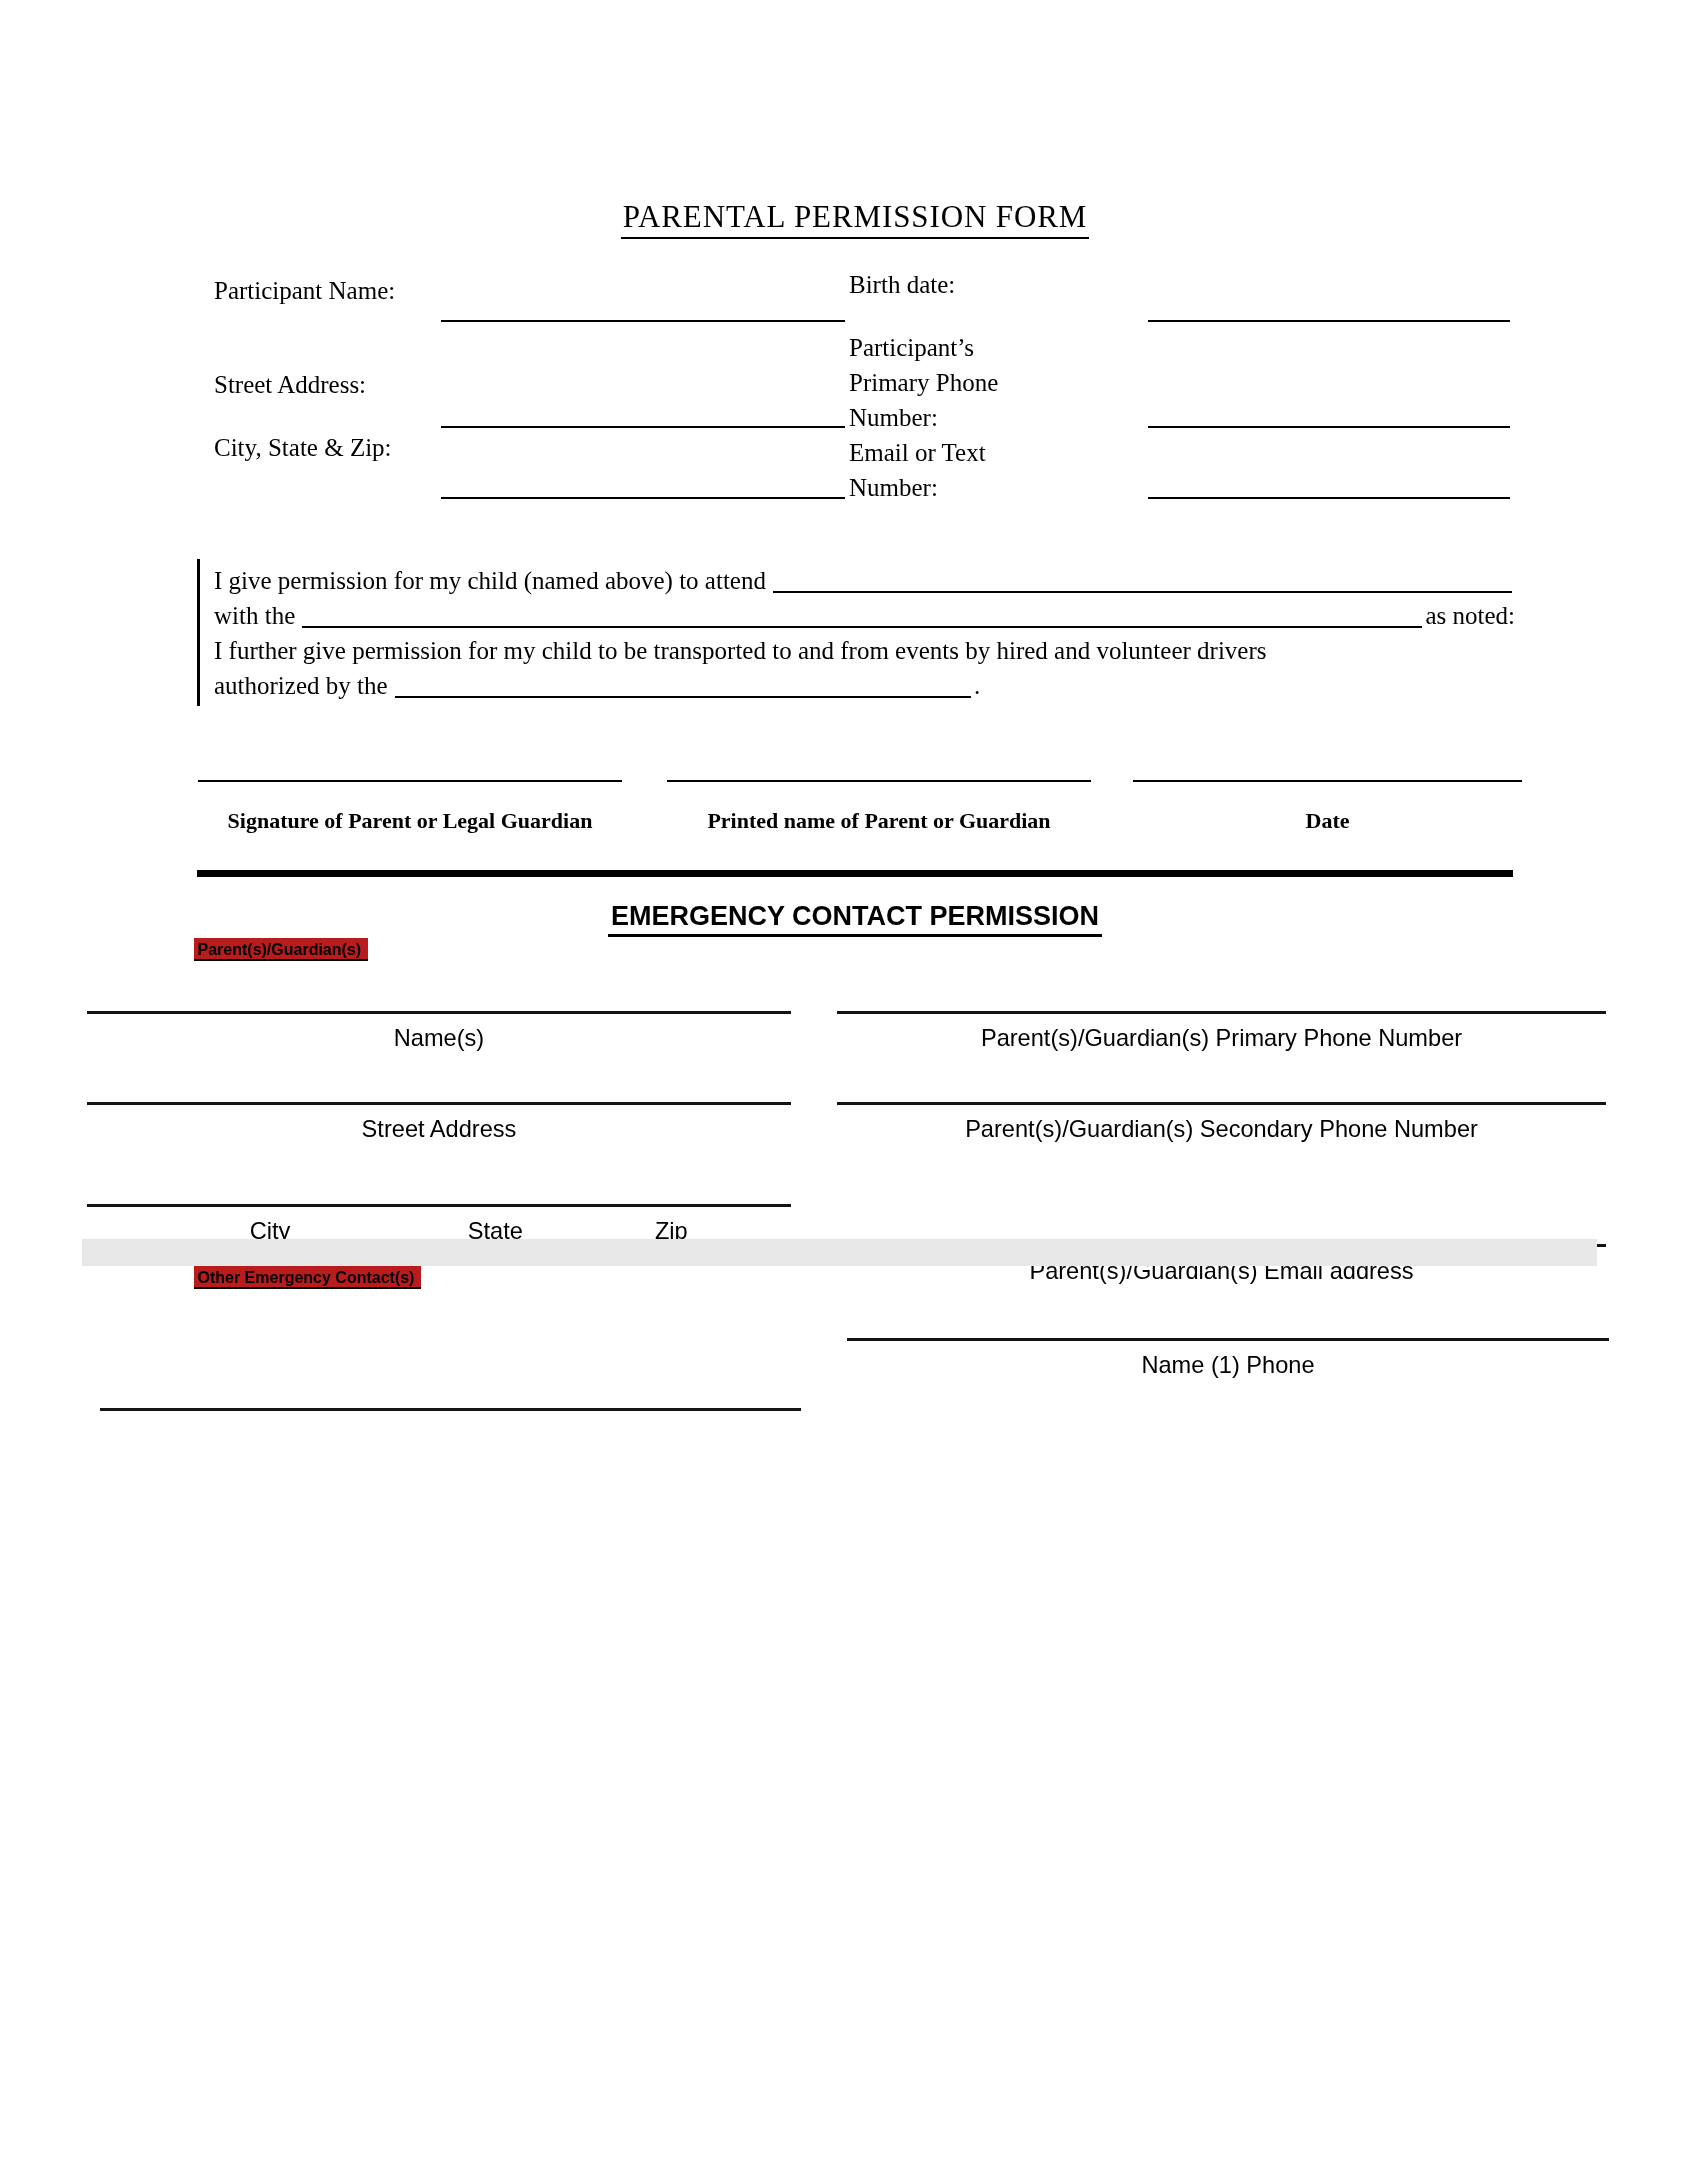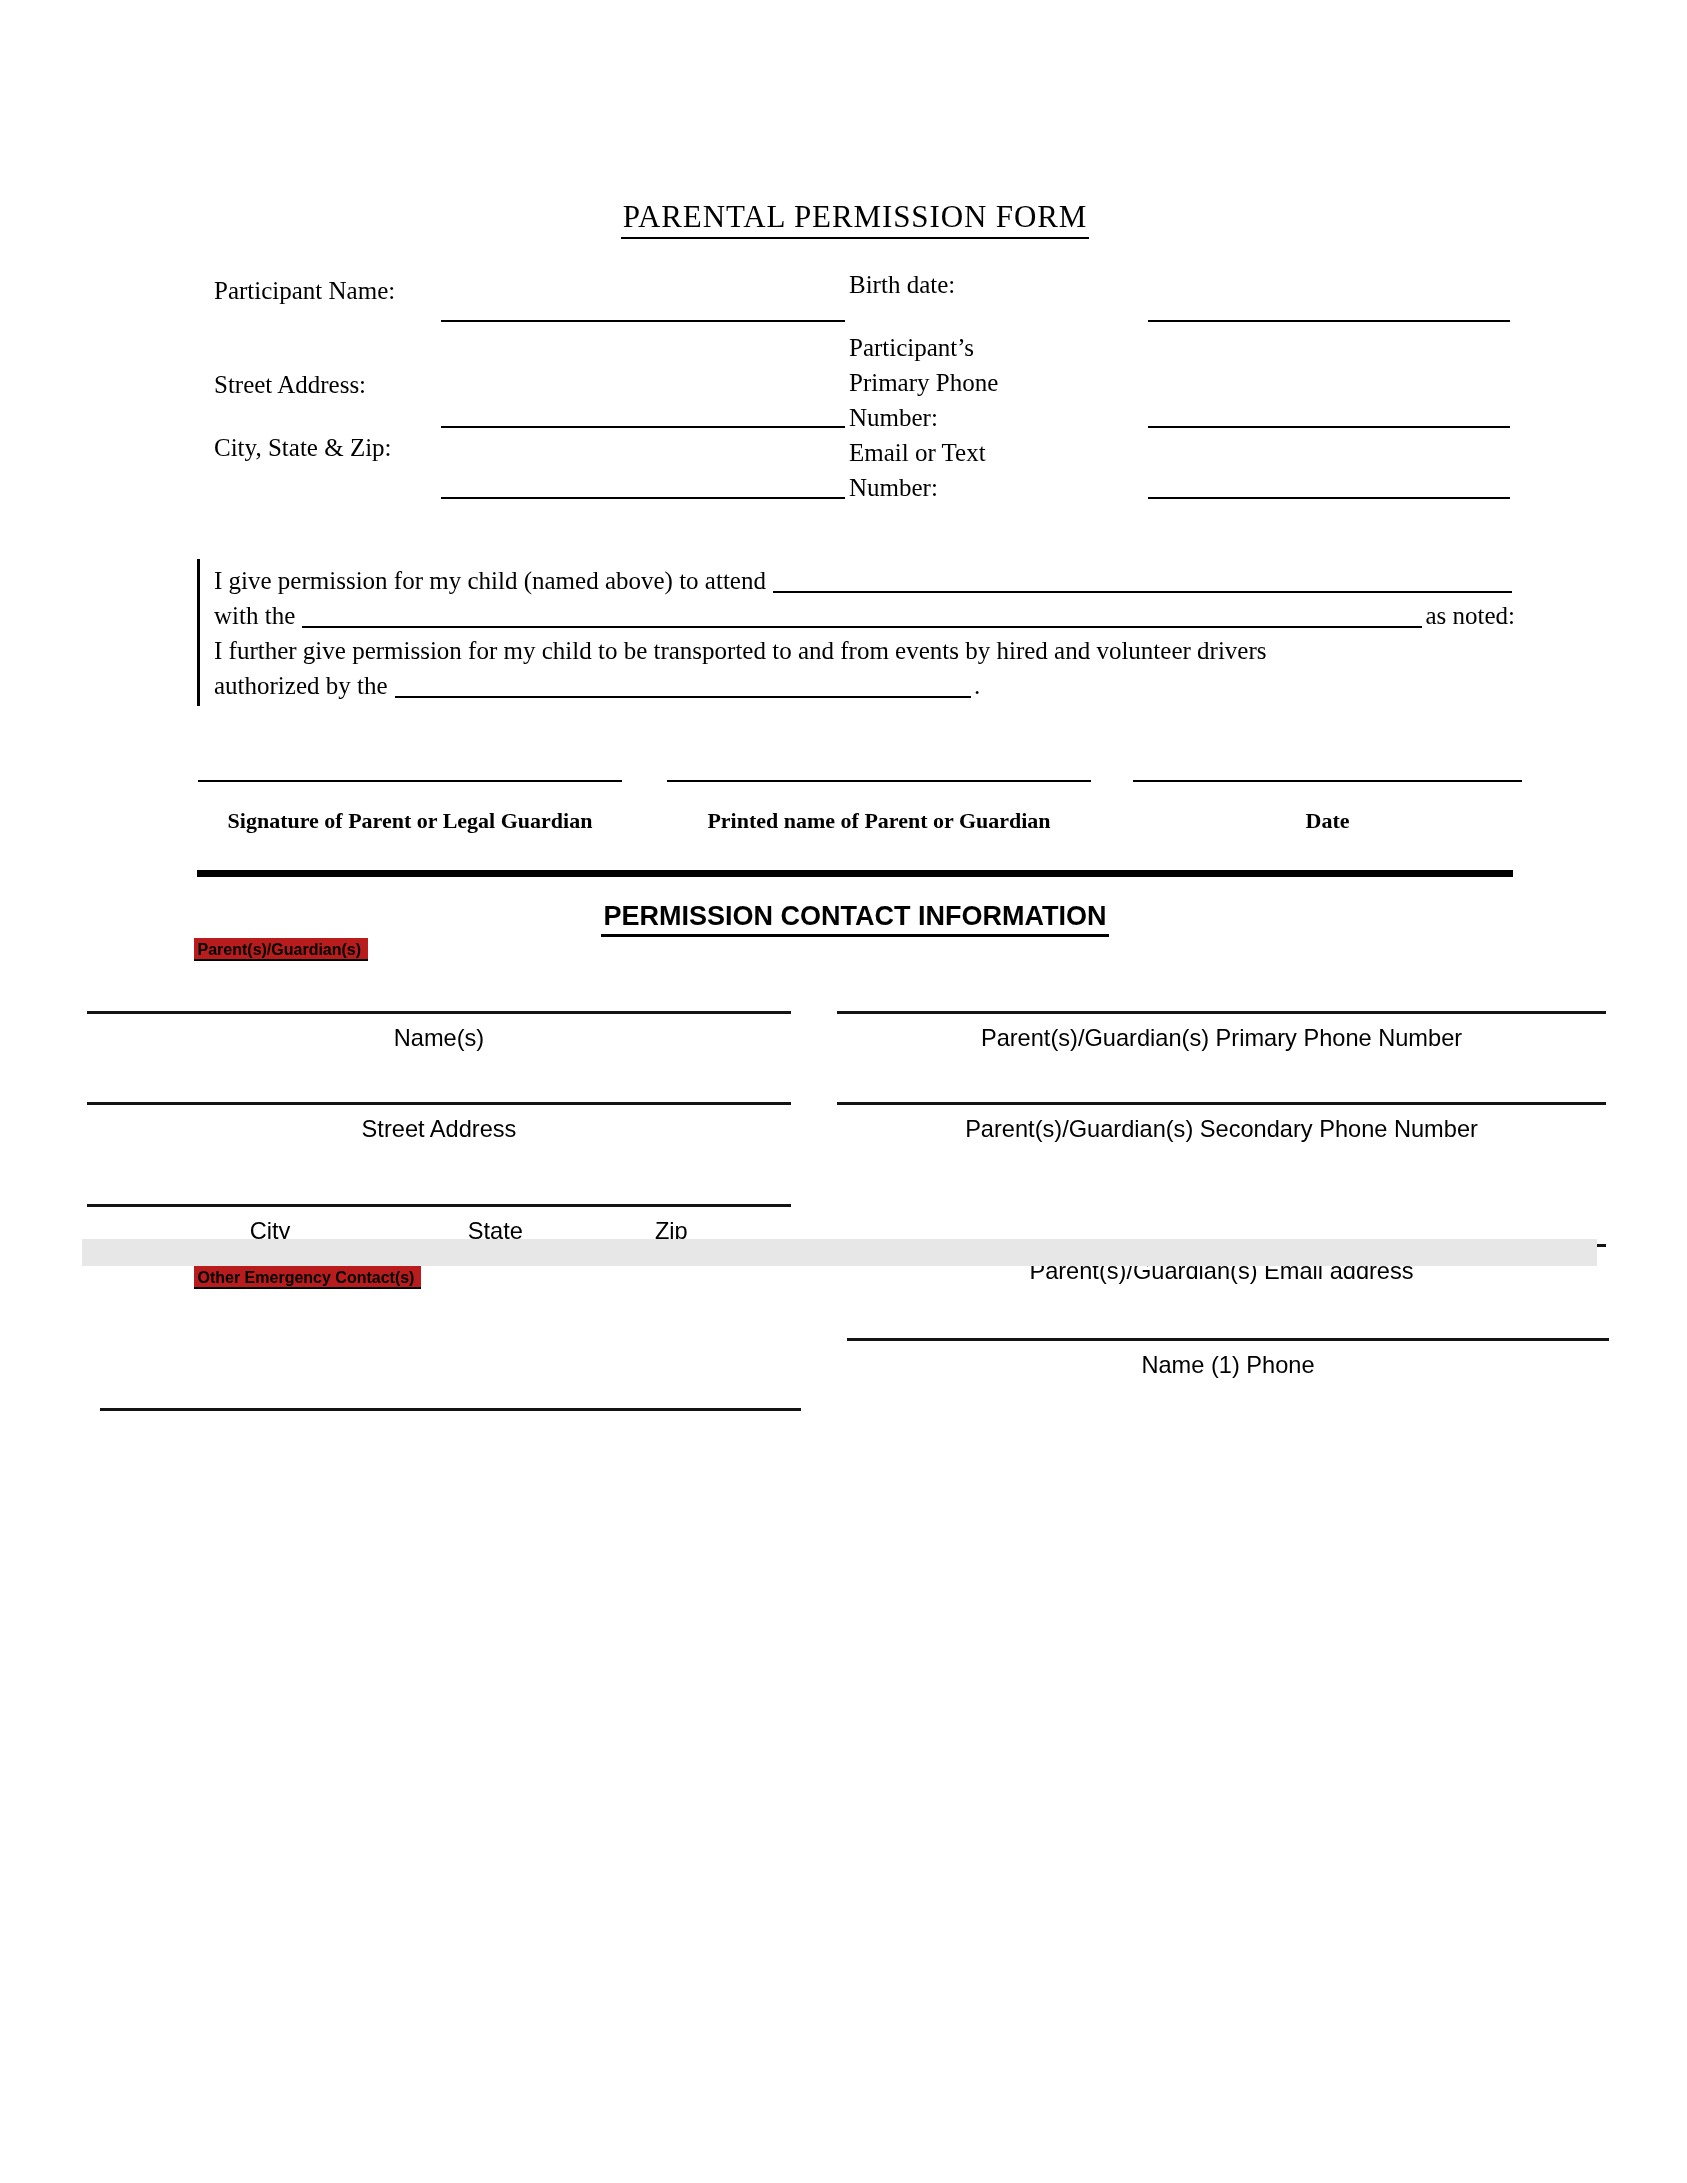--- a/index.html
+++ b/index.html
@@ -165,21 +165,21 @@
     <div class="sig-label">Printed name of Parent or Guardian</div>
   </div>
   <div class="sig-block" style="left:1133px; width:389px;">
     <div class="sig-line"></div>
     <div class="sig-label">Date</div>
   </div>
 
   <div class="thick-divider"></div>
 
   <div class="em-heading-wrap sans">
-    <span class="em-heading">PERMISSION CONTACT INFORMATION</span>
+    <span class="em-heading">EMERGENCY CONTACT PERMISSION</span>
   </div>
 
   <span class="em-subhead sans" style="left:194px; top:938px;">Parent(s)/Guardian(s)</span>
 
   <div class="em-cell sans" style="left:87px; top:1011px; width:704px;">
     <div class="em-cell-label">Name(s)</div>
   </div>
   <div class="em-cell sans" style="left:837px; top:1011px; width:769px;">
     <div class="em-cell-label">Parent(s)/Guardian(s) Primary Phone Number</div>
   </div>

